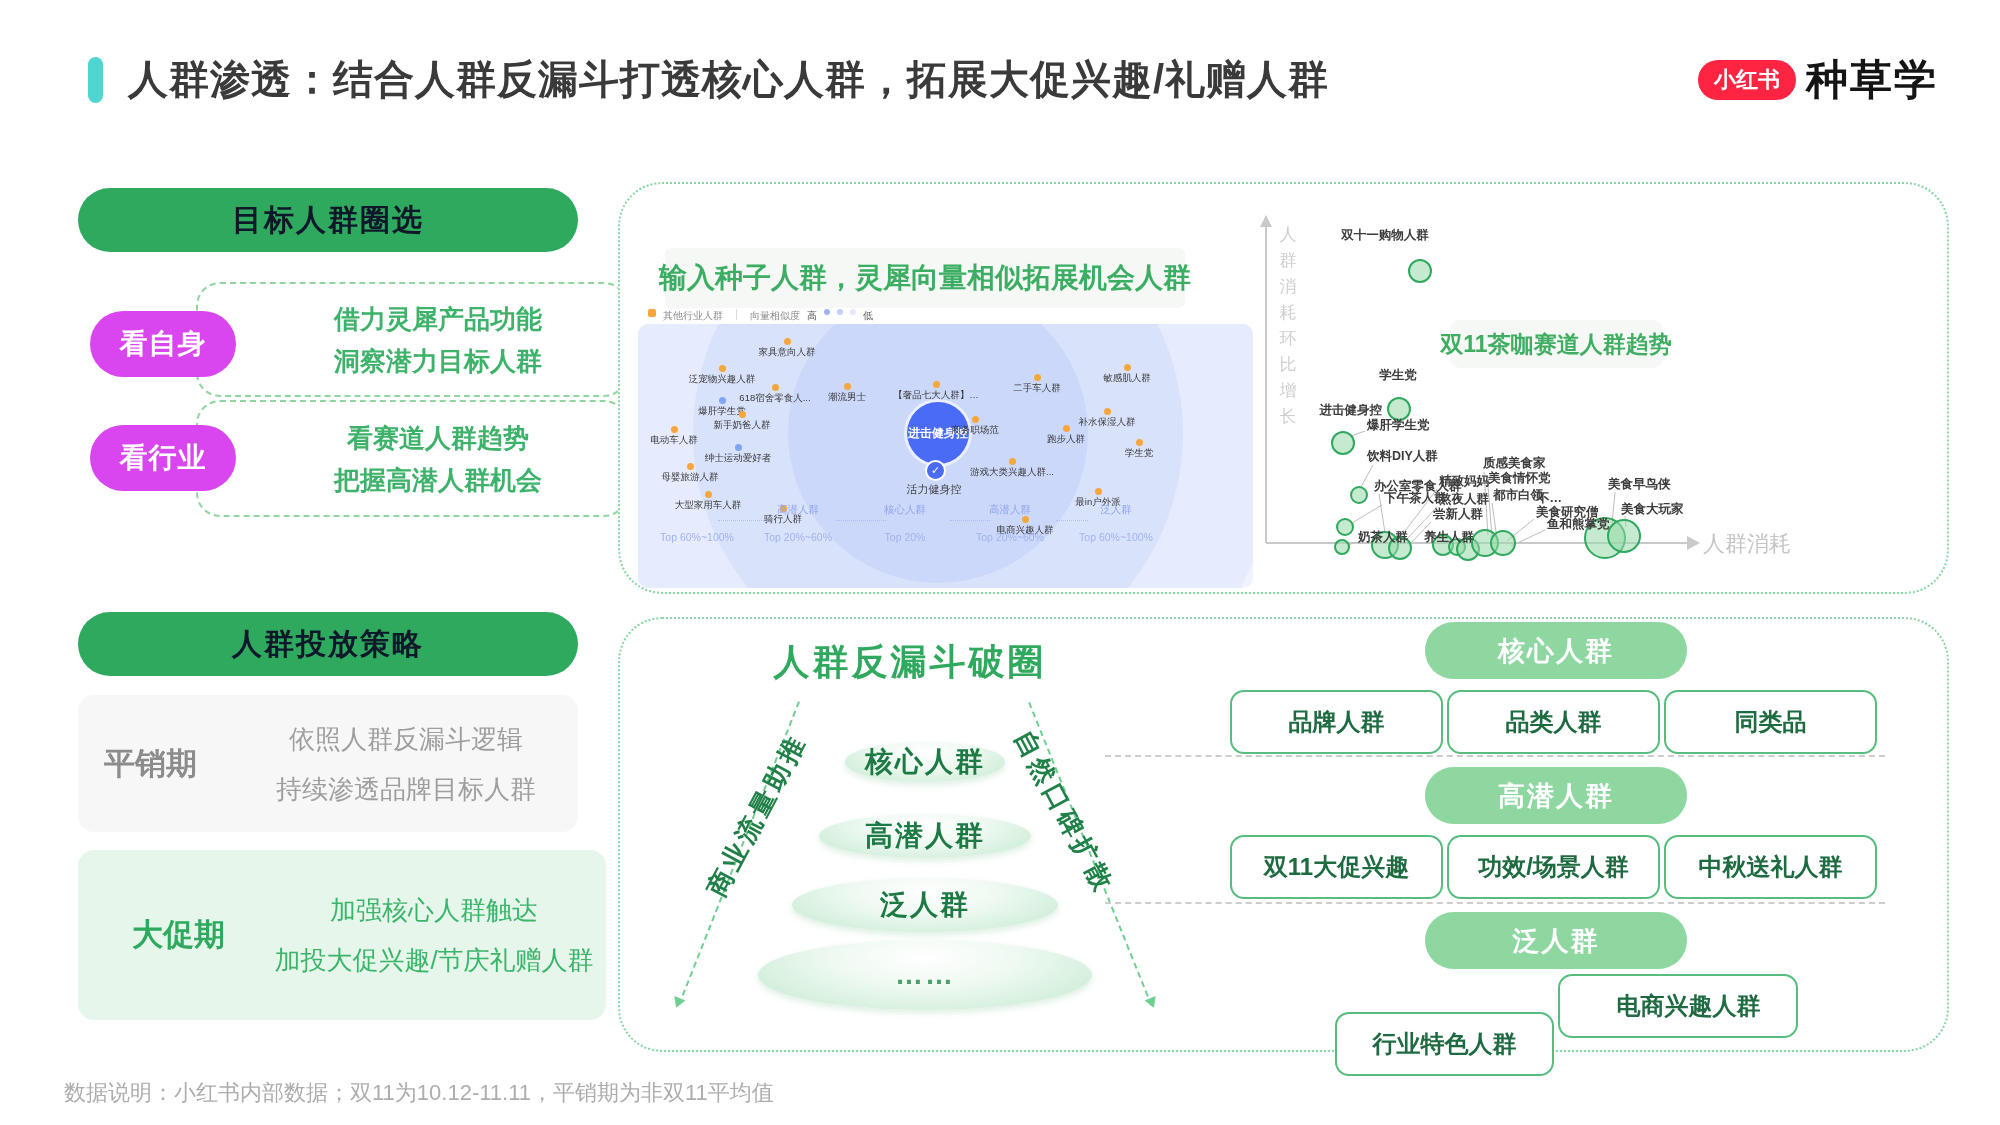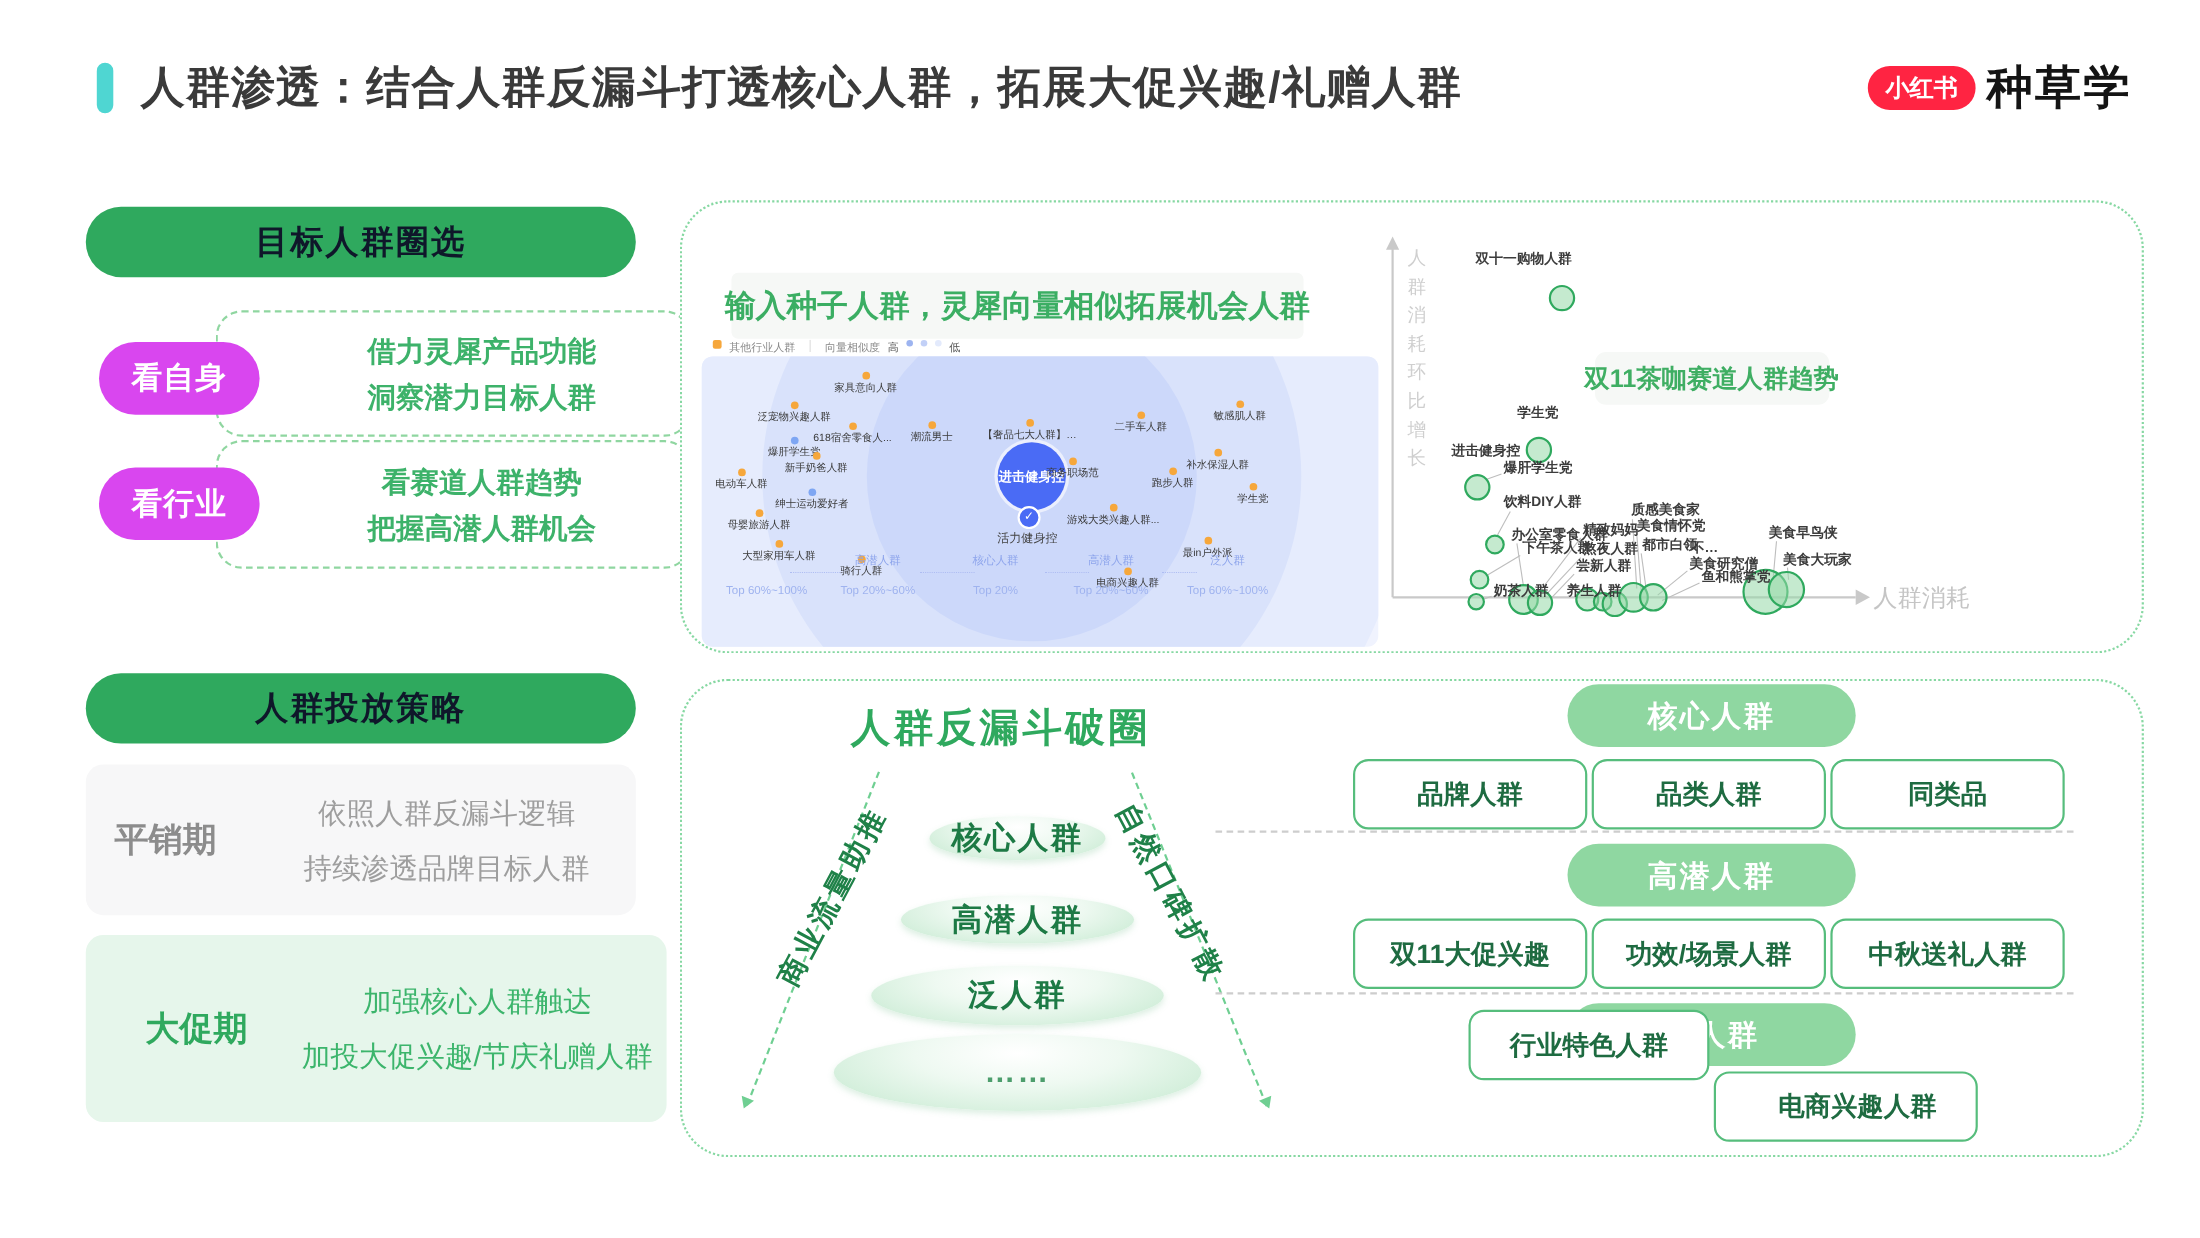--- a/index.html
+++ b/index.html
@@ -304,17 +304,18 @@
   <div class="tier-box" style="left:1664px;top:690px;width:209px;">同类品</div>
   <div class="tier-divider" style="top:755px;"></div>
 
   <div class="tier-pill" style="top:767px;">高潜人群</div>
   <div class="tier-box" style="left:1230px;top:835px;width:209px;">双11大促兴趣</div>
   <div class="tier-box" style="left:1447px;top:835px;width:209px;">功效/场景人群</div>
   <div class="tier-box" style="left:1664px;top:835px;width:209px;">中秋送礼人群</div>
   <div class="tier-divider" style="top:902px;"></div>
 
   <div class="tier-pill" style="top:912px;">泛人群</div>
-  <div class="tier-box" style="left:1335px;top:918px;width:215px;">行业特色人群</div>
+  <div class="tier-box" style="left:1335px;top:1012px;width:215px;">行业特色人群</div>
   <div class="tier-box" style="left:1558px;top:974px;width:215px;padding-left:21px;">电商兴趣人群</div>
 
+  <div class="footer-note">数据说明：小红书内部数据；双11为10.12-11.11，平销期为非双11平均值</div>
 
 </div>
 
 </body></html>

